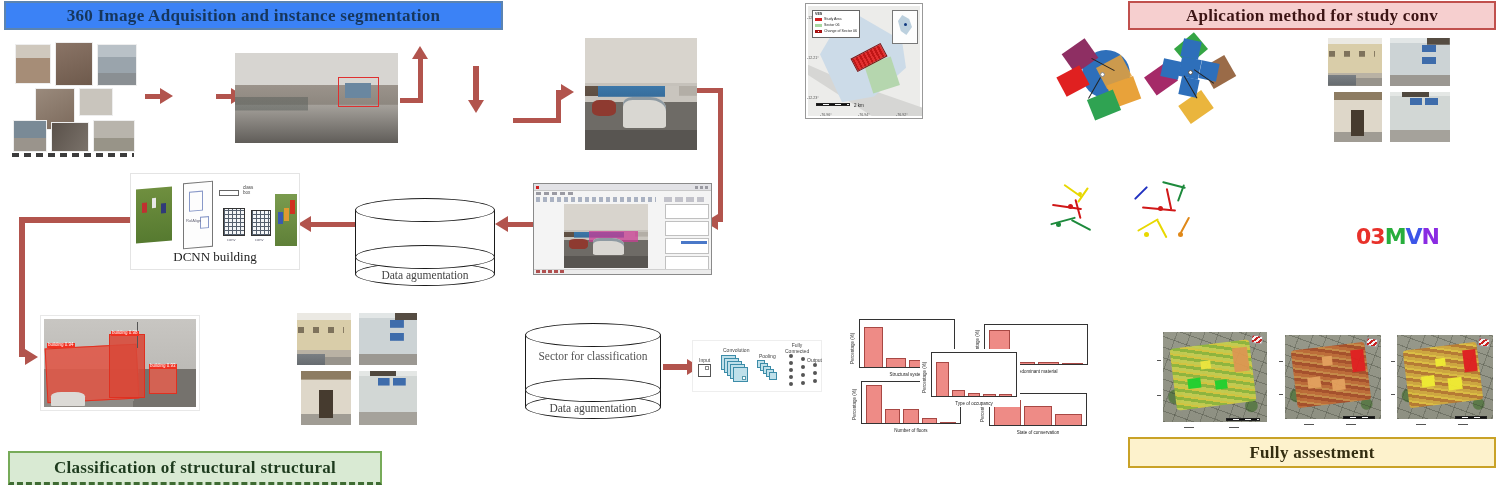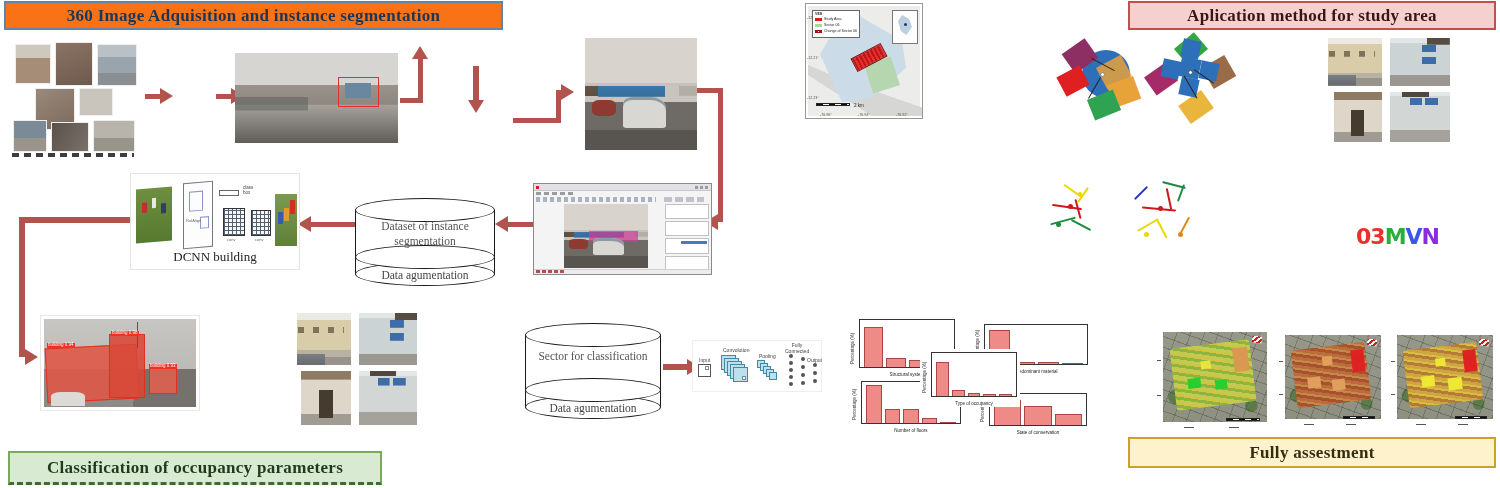--- a/index.html
+++ b/index.html
@@ -2,21 +2,21 @@
 <html><head>
 <meta charset="utf-8">
 <style>
   *{margin:0;padding:0;box-sizing:border-box}
   html,body{width:1500px;height:488px}
   body{position:relative;background:#fff;font-family:"Liberation Sans",sans-serif;overflow:hidden}
   .abs{position:absolute}
   i{position:absolute;display:block}
   
   .hdr{position:absolute;display:flex;align-items:center;justify-content:center;font:bold 17px "Liberation Serif",serif;letter-spacing:.3px}
-  .hdr-blue{background:#f97316;border:2px solid #5b84b1;color:#16365c}
+  .hdr-blue{background:#3b82f6;border:2px solid #5b84b1;color:#16365c}
   .hdr-pink{background:#f6cfcf;border:2px solid #c0504d;color:#3c1414}
   .hdr-green{background:#d9ead3;border:2px solid #77ab59;border-bottom:3px dashed #3f6b33;color:#1d3a1d}
   .hdr-yellow{background:#fdf2cc;border:2px solid #c9a227;color:#332d10}
   
   .al{position:absolute;background:#b2544d}
   .hr,.hl,.hu,.hd{position:absolute;width:0;height:0}
   .hr{border:8px solid transparent;border-right:none;border-left:13px solid #b2544d}
   .hl{border:8px solid transparent;border-left:none;border-right:13px solid #b2544d}
   .hu{border:8px solid transparent;border-top:none;border-bottom:13px solid #b2544d}
   .hd{border:8px solid transparent;border-bottom:none;border-top:13px solid #b2544d}
@@ -104,24 +104,24 @@
   .dot{position:absolute;border-radius:50%}
   .bblabel{position:absolute;background:#f03020;color:#fff;font-size:4.5px;line-height:1.1;padding:0 1px;white-space:nowrap;z-index:4}
 </style>
 </head>
 <body>
 
 <div class="hdr hdr-blue" style="left:4px;top:1px;width:499px;height:29px">
     <span>360 Image Adquisition and instance segmentation</span>
   </div>
 <div class="hdr hdr-pink" style="left:1128px;top:1px;width:368px;height:29px">
-    <span>Aplication method for study area</span>
+    <span>Aplication method for study conv</span>
   </div>
 <div class="hdr hdr-green" style="left:8px;top:451px;width:374px;height:34px">
-    <span>Classification of occupancy parameters</span>
+    <span>Classification of structural structural</span>
   </div>
 <div class="hdr hdr-yellow" style="left:1128px;top:437px;width:368px;height:31px">
     <span>Fully assestment</span>
   </div>
 
 <div class="abs" style="left:10px;top:40px;width:131px;height:114px;background:#fff">
   <i class="tile" style="left:5px;top:4px;width:36px;height:40px;background:linear-gradient(#cfc8bd 0 35%,#a68d77 35%)"></i>
   <i class="tile" style="left:45px;top:2px;width:38px;height:44px;background:linear-gradient(160deg,#8a7466,#6e5a4c)"></i>
   <i class="tile" style="left:87px;top:4px;width:40px;height:42px;background:linear-gradient(#b9c1c7 0 30%,#9aa4ac 30% 70%,#8a8f93 70%)"></i>
   <i class="tile" style="left:25px;top:48px;width:40px;height:42px;background:linear-gradient(150deg,#9a8a7c,#7c6a5c)"></i>
@@ -178,21 +178,20 @@
   <i style="right:2px;top:72px;width:44px;height:14px;background:#fff;border:1px solid #c0c0c0"></i>
   <i style="left:0;bottom:0;right:0;height:5px;background:#ececec;border-top:1px solid #d0d0d0"></i>
   <i style="left:2px;bottom:1px;width:30px;height:3px;background:repeating-linear-gradient(90deg,#b05050 0 4px,rgba(0,0,0,0) 4px 6px)"></i>
 </div>
 
 <div class="cyl" style="left:355px;top:198px;width:140px;height:88px">
   <i class="side"></i>
   <i class="ell bot"></i>
   <i class="ell seam"></i>
   <i class="ell top"></i>
-  <span class="t1">Dataset of instance segmentation</span>
   <span class="t2">Data agumentation</span>
 </div>
 <i class="al" style="left:508px;top:222px;width:25px;height:5px"></i>
 <i class="hl" style="left:495px;top:216px"></i>
 <i class="al" style="left:311px;top:222px;width:44px;height:5px"></i>
 <i class="hl" style="left:298px;top:216px"></i>
 
 <div class="abs" style="left:130px;top:173px;width:170px;height:97px;background:#fff;border:1px solid #e4e4e4">
   <i style="left:5px;top:14px;width:36px;height:54px;background:linear-gradient(#6f8f3f,#567a30);transform:skewY(-5deg)">
     <i style="left:6px;top:14px;width:5px;height:10px;background:#c03030"></i>

